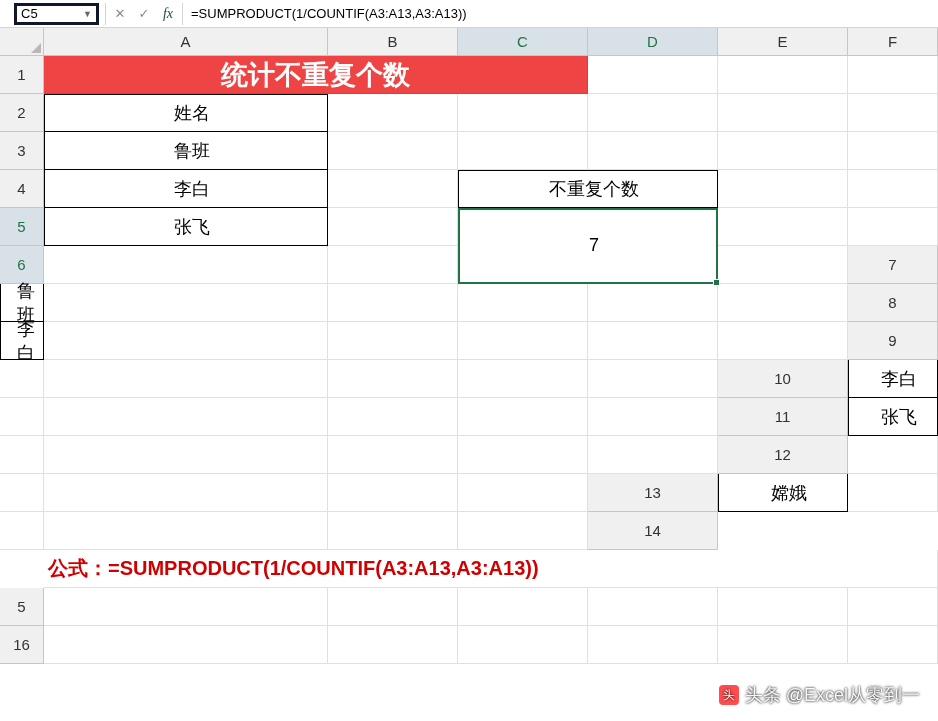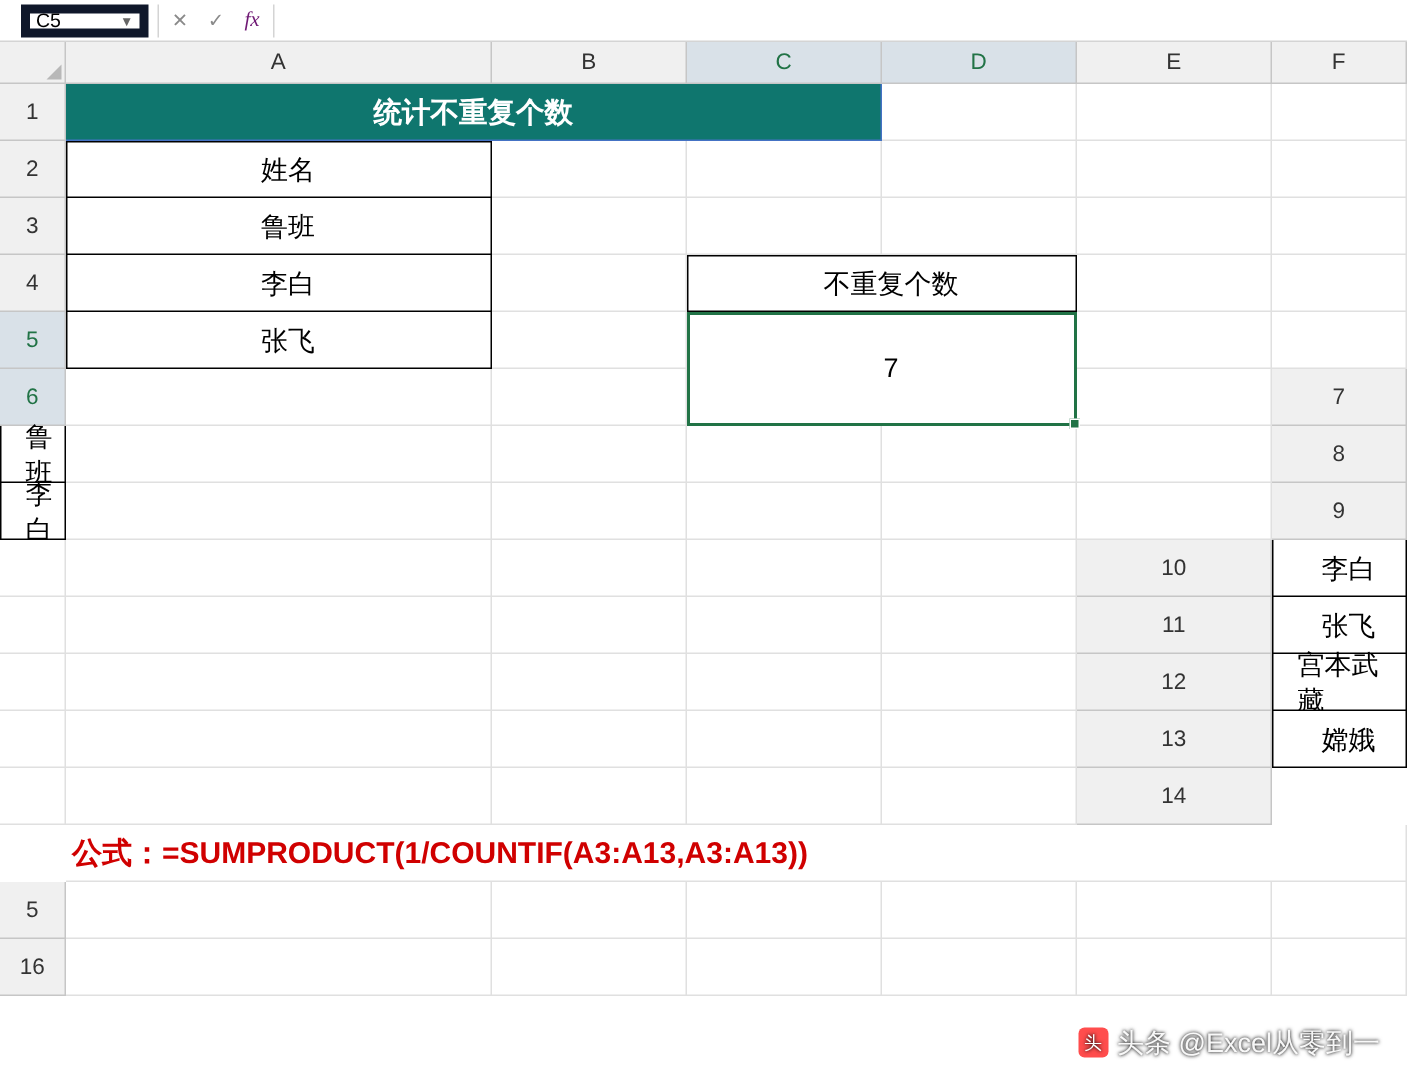--- a/index.html
+++ b/index.html
@@ -15,38 +15,38 @@
     display: flex;
     align-items: center;
     height: 28px;
     border-bottom: 1px solid #d4d4d4;
     background: #fff;
   }
   .name-box {
     width: 85px;
     height: 22px;
     margin: 0 4px 0 14px;
-    border: 6px solid #0f172a;
+    border: 3px solid #0f172a;
     display: flex;
     align-items: center;
     padding: 0 4px;
     background: #fff;
     font-size: 13px;
     justify-content: space-between;
   }
   .name-box .dd { color: #666; font-size: 9px; }
   .fb-sep {
     width: 1px; height: 22px; background: #d4d4d4; margin: 0 2px;
   }
   .fb-btn {
     width: 24px; height: 22px;
     display: inline-flex; align-items: center; justify-content: center;
     color: #777; font-size: 13px;
   }
-  .fb-btn.fx { font-style: italic; font-family: Georgia, serif; color: #701a75; font-size: 14px; }
+  .fb-btn.fx { font-style: italic; font-family: Georgia, serif; color: #14532d; font-size: 14px; }
   .fb-btn.x { color: #8a8a8a; font-family: Arial; }
   .fb-btn.chk { color: #8a8a8a; }
   .formula-input {
     flex: 1;
     height: 22px;
     padding: 0 6px;
     display: flex;
     align-items: center;
     font-size: 13px;
   }
@@ -87,25 +87,25 @@
     border-bottom: 1px solid #e0e0e0;
     display: flex;
     align-items: center;
     padding: 0 4px;
     font-size: 18px;
     position: relative;
     background: #fff;
   }
   .row-tall { height: 38px; }
   .hdr-blue {
-    background: #0f766e;
+    background: #ef4444;
     color: #fff;
     font-weight: bold;
     justify-content: center;
-    font-size: 19px;
+    font-size: 27px;
     border-right: 1px solid #4472C4;
     border-bottom: 1px solid #4472C4;
   }
   .center { justify-content: center; padding-left: 16px; }
   .b-top { border-top: 1px solid #000; }
   .b-bot { border-bottom: 1px solid #000; }
   .b-left { border-left: 1px solid #000; }
   .b-right { border-right: 1px solid #000; }
   .red-bold { color: #d00000; font-weight: bold; font-size: 20px; white-space: nowrap; overflow: visible; text-align: right; }
   .selection-outline {
@@ -141,20 +141,23 @@
 <div class="formula-bar">
   <div class="name-box">
     <span>C5</span>
     <span class="dd">▼</span>
   </div>
   <span class="fb-sep"></span>
   <span class="fb-btn x">✕</span>
   <span class="fb-btn chk">✓</span>
   <span class="fb-btn fx">fx</span>
   <span class="fb-sep"></span>
+  <div class="formula-input">
+    <span>=SUMPRODUCT(1/COUNTIF(A3:A13,A3:A13))</span>
+  </div>
 </div>
 
 <div class="grid-wrap" id="grid" style="grid-template-rows: 28px 38px 38px 38px 38px 38px 38px 38px 38px 38px 38px 38px 38px 38px 38px 38px 38px;">
     <div class="sel-all"></div>
     <div class="col-h">A</div>
     <div class="col-h">B</div>
     <div class="col-h active">C</div>
     <div class="col-h active">D</div>
     <div class="col-h">E</div>
     <div class="col-h">F</div>
@@ -221,21 +224,20 @@
     <div class="cell row-tall"></div>
     <div class="cell row-tall"></div>
     <div class="row-h row-tall">11</div>
     <div class="cell row-tall center b-left b-right b-bot">张飞</div>
     <div class="cell row-tall"></div>
     <div class="cell row-tall"></div>
     <div class="cell row-tall"></div>
     <div class="cell row-tall"></div>
     <div class="cell row-tall"></div>
     <div class="row-h row-tall">12</div>
-    <div class="cell row-tall center b-left b-right b-bot">宫本武藏</div>
     <div class="cell row-tall"></div>
     <div class="cell row-tall"></div>
     <div class="cell row-tall"></div>
     <div class="cell row-tall"></div>
     <div class="cell row-tall"></div>
     <div class="row-h row-tall">13</div>
     <div class="cell row-tall center b-left b-right b-bot">嫦娥</div>
     <div class="cell row-tall"></div>
     <div class="cell row-tall"></div>
     <div class="cell row-tall"></div>

